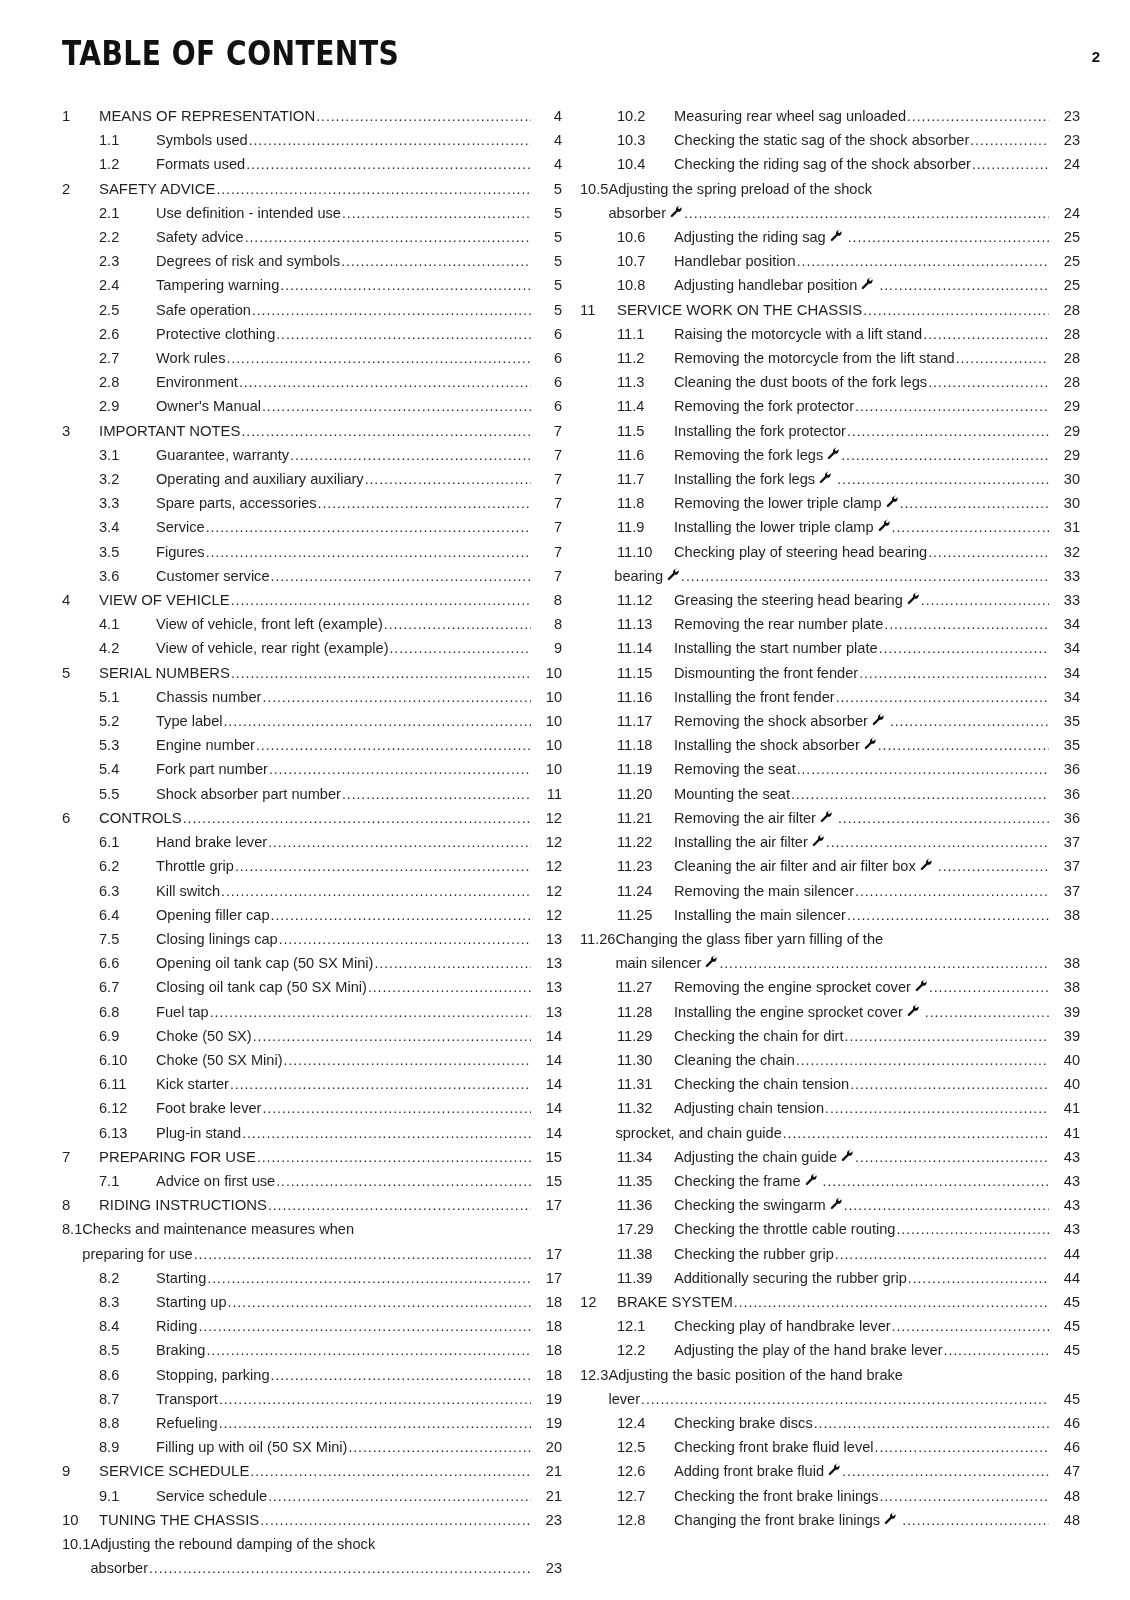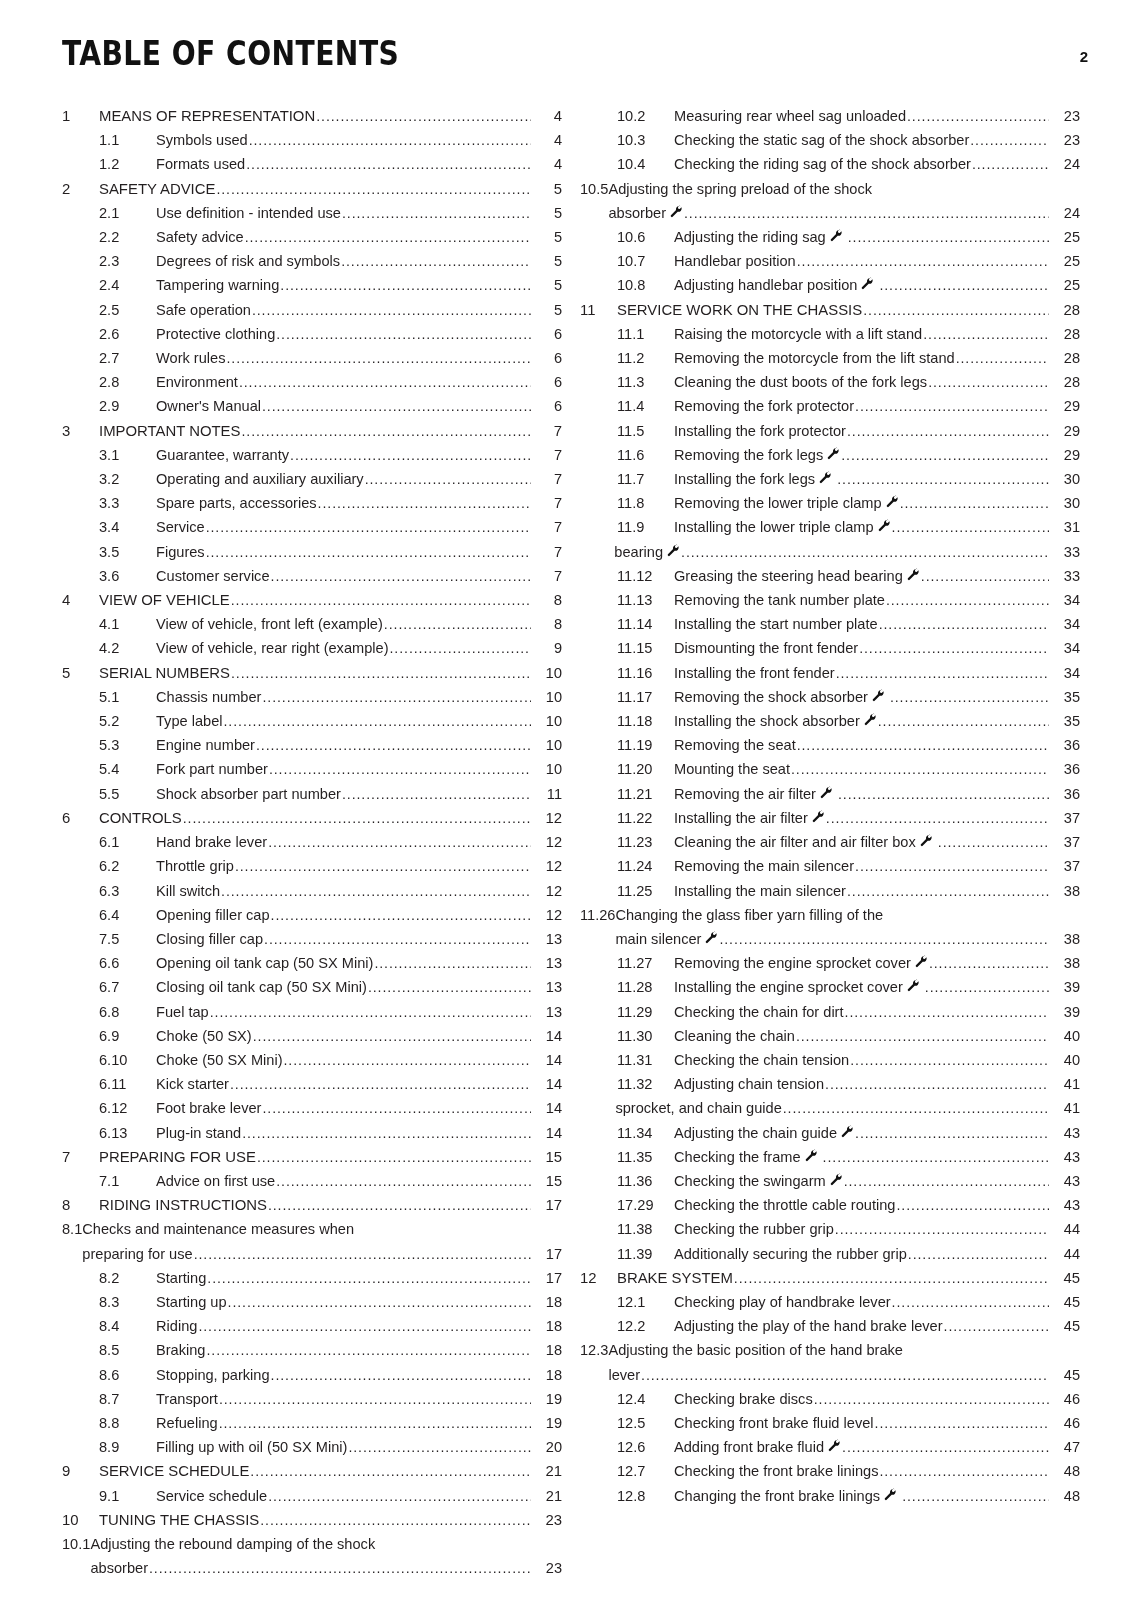--- a/index.html
+++ b/index.html
@@ -22,21 +22,21 @@
     height: 1600px;
     box-sizing: border-box;
     padding: 0;
   }
 
   
   .header {
     position: absolute;
     top: 34px;
     left: 62px;
-    right: 42px;
+    right: 30px;
     height: 58px;
   }
   .doc-title {
     font-family: "DejaVu Sans Condensed", "Liberation Sans Narrow", "Liberation Sans", sans-serif;
     font-weight: bold;
     font-size: 34px;
     letter-spacing: 0.5px;
     line-height: 38px;
     color: #111111;
     margin: 0;
@@ -422,21 +422,21 @@
           <span class="num">6.4</span>
           <span class="body">
             <span class="label">Opening filler cap </span>
             <span class="leader"></span>
             <span class="pg">12</span>
           </span>
         </div>
         <div class="toc-entry lvl2">
           <span class="num">7.5</span>
           <span class="body">
-            <span class="label">Closing filler cap</span>
+            <span class="label">Closing linings cap</span>
             <span class="leader"></span>
             <span class="pg">13</span>
           </span>
         </div>
         <div class="toc-entry lvl2">
           <span class="num">6.6</span>
           <span class="body">
             <span class="label">Opening oil tank cap (50 SX Mini)</span>
             <span class="leader"></span>
             <span class="pg">13</span>
@@ -813,20 +813,28 @@
             <span class="label">Installing the lower triple clamp</span>
             <span class="wrench-icon">
               <svg viewBox="0 0 16 16" width="13" height="13" aria-hidden="true">
                 <path fill="#111111" d="M14.1 1.6c-1.5-.6-3.3-.2-4.4 1-1 1-1.3 2.4-1 3.7L2.4 12.5c-.5.5-.5 1.3 0 1.8l.3.3c.5.5 1.3.5 1.8 0l6.2-6.3c1.3.4 2.7 0 3.7-1 1.1-1.1 1.5-2.9.9-4.4l-2.1 2.1-1.8-.4-.4-1.8 2.1-2.1z"></path>
               </svg>
             </span>
             <span class="leader"></span>
             <span class="pg">31</span>
           </span>
         </div>
+        <div class="toc-entry lvl2">
+          <span class="num">11.10</span>
+          <span class="body">
+            <span class="label">Checking play of steering head bearing </span>
+            <span class="leader"></span>
+            <span class="pg">32</span>
+          </span>
+        </div>
         <div class="toc-entry lvl2 wrap">
           <div class="line line2">
             <span class="num">11.11</span>
             <span class="body">
               <span class="label">bearing</span>
               <span class="wrench-icon">
                 <svg viewBox="0 0 16 16" width="13" height="13" aria-hidden="true">
                   <path fill="#111111" d="M14.1 1.6c-1.5-.6-3.3-.2-4.4 1-1 1-1.3 2.4-1 3.7L2.4 12.5c-.5.5-.5 1.3 0 1.8l.3.3c.5.5 1.3.5 1.8 0l6.2-6.3c1.3.4 2.7 0 3.7-1 1.1-1.1 1.5-2.9.9-4.4l-2.1 2.1-1.8-.4-.4-1.8 2.1-2.1z"></path>
                 </svg>
               </span>
@@ -844,21 +852,21 @@
                 <path fill="#111111" d="M14.1 1.6c-1.5-.6-3.3-.2-4.4 1-1 1-1.3 2.4-1 3.7L2.4 12.5c-.5.5-.5 1.3 0 1.8l.3.3c.5.5 1.3.5 1.8 0l6.2-6.3c1.3.4 2.7 0 3.7-1 1.1-1.1 1.5-2.9.9-4.4l-2.1 2.1-1.8-.4-.4-1.8 2.1-2.1z"></path>
               </svg>
             </span>
             <span class="leader"></span>
             <span class="pg">33</span>
           </span>
         </div>
         <div class="toc-entry lvl2">
           <span class="num">11.13</span>
           <span class="body">
-            <span class="label">Removing the tank number plate</span>
+            <span class="label">Removing the rear number plate</span>
             <span class="leader"></span>
             <span class="pg">34</span>
           </span>
         </div>
         <div class="toc-entry lvl2">
           <span class="num">11.14</span>
           <span class="body">
             <span class="label">Installing the start number plate</span>
             <span class="leader"></span>
             <span class="pg">34</span>

